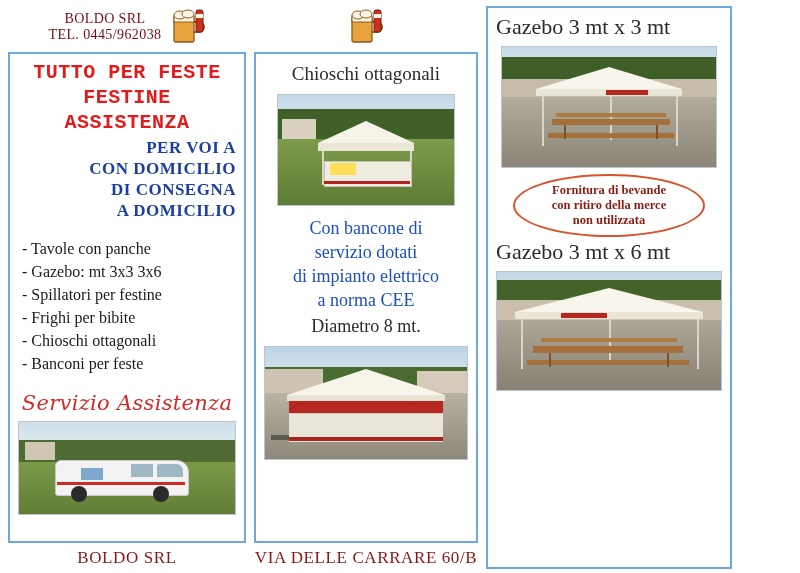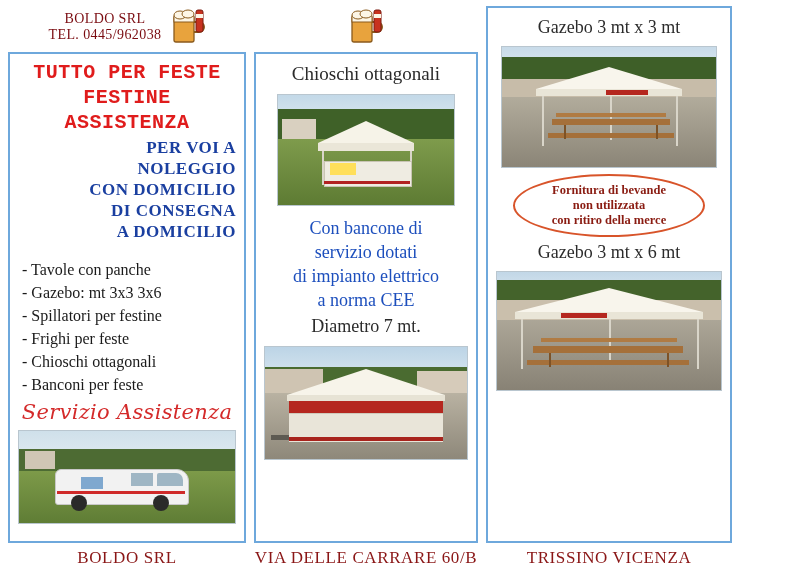--- a/index.html
+++ b/index.html
@@ -110,21 +110,21 @@
     line-height: 23px;
     padding-left: 4px;
   }
   .bullets div { white-space: nowrap; }
   .script {
     color: #d42a2a;
     font-size: 21px;
     font-family: "DejaVu Serif", serif;
     font-style: italic;
     text-align: center;
-    margin-top: 4px;
+    margin-top: 16px;
     letter-spacing: 0.3px;
   }
 
   
   .photo {
     position: relative;
     overflow: hidden;
     border: 1px solid #b9c6cf;
     background: #9ec5e0;
   }
@@ -175,23 +175,23 @@
   .mid-dark {
     text-align:center;
     color:#2b2b2b;
     font-size:18px;
     line-height:24px;
     margin-top:2px;
   }
 
   
   .right-head {
-    text-align:center;
+    text-align:left;
     color:#2b2b2b;
-    font-size:18px;
+    font-size:22px;
     line-height:22px;
   }
   .oval {
     border: 2px solid #d8542a;
     border-radius: 50%/50%;
     padding: 7px 10px;
     text-align:center;
     color:#8a1c12;
     font-size:12.5px;
     line-height:15px;
@@ -241,30 +241,29 @@
     </div>
 
     <div class="panel panel-left">
       <div class="title-red">
         <div>TUTTO PER FESTE</div>
         <div>FESTINE</div>
         <div>ASSISTENZA</div>
       </div>
       <div class="title-blue">
         <div>PER VOI A</div>
-        <div>NOLEGGIO</div>
         <div>CON DOMICILIO</div>
         <div>DI CONSEGNA</div>
         <div>A DOMICILIO</div>
       </div>
       <div class="bullets">
         <div>- Tavole con panche</div>
         <div>- Gazebo: mt 3x3  3x6</div>
         <div>- Spillatori per festine</div>
-        <div>- Frighi per feste</div>
+        <div>- Frighi per bibite</div>
         <div>- Chioschi ottagonali</div>
         <div>- Banconi per feste</div>
       </div>
       <div class="script">Servizio Assistenza</div>
 
       <div class="photo" style="width:216px;height:92px;margin:6px auto 0 auto;">
         <div class="sky" style="height:40px;background:linear-gradient(#cfe0ea,#e6eef2);"></div>
         <div class="treeline" style="top:18px;height:24px;background:#4d6b33;"></div>
         <div class="grass" style="height:52px;background:linear-gradient(#7d9a49,#5f7d35);"></div>
         <div class="bld" style="left:6px;top:20px;width:30px;height:18px;background:#cfc6b4;"></div>
@@ -315,21 +314,21 @@
         <div class="sign" style="left:52px;top:68px;width:26px;height:12px;"></div>
         <div class="band" style="left:46px;top:86px;width:86px;height:3px;"></div>
       </div>
 
       <div class="mid-blue" style="margin-top:10px;">
         <div>Con bancone di</div>
         <div>servizio dotati</div>
         <div>di impianto elettrico</div>
         <div>a norma CEE</div>
       </div>
-      <div class="mid-dark">Diametro 7 mt.</div>
+      <div class="mid-dark">Diametro 8 mt.</div>
 
       <div class="photo" style="width:202px;height:112px;margin:8px auto 0 auto;">
         <div class="sky" style="height:46px;background:linear-gradient(#bcd4e6,#e4eef3);"></div>
         <div class="treeline" style="top:20px;height:26px;background:#4a6b30;"></div>
         <div class="grass" style="height:66px;background:linear-gradient(#b9b2a2,#8e887a);"></div>
         <div class="bld" style="left:0;top:22px;width:58px;height:24px;background:#cfc4b2;"></div>
         <div class="bld" style="right:0;top:24px;width:50px;height:22px;background:#d6cbba;"></div>
 
         <div class="canopy tri" style="left:22px;top:22px;border-width:0 79px 26px 79px;border-color:transparent transparent #f7f4ea transparent;"></div>
         <div class="canopy" style="left:22px;top:48px;width:158px;height:6px;background:#e7e3d5;"></div>
@@ -364,22 +363,22 @@
 
         <div class="bench" style="left:50px;top:72px;width:118px;height:6px;"></div>
         <div class="bench" style="left:46px;top:86px;width:126px;height:5px;"></div>
         <div class="bench" style="left:54px;top:66px;width:110px;height:4px;background:#b07b43;"></div>
         <div class="benchleg" style="left:62px;top:78px;height:14px;"></div>
         <div class="benchleg" style="left:154px;top:78px;height:14px;"></div>
       </div>
 
       <div class="oval">
         <div>Fornitura di bevande</div>
+        <div>con ritiro della merce</div>
         <div>non utilizzata</div>
-        <div>con ritiro della merce</div>
       </div>
 
       <div class="right-head" style="margin-top:4px;">Gazebo 3 mt x 6 mt</div>
 
       <div class="photo" style="width:224px;height:118px;margin:8px auto 0 auto;">
         <div class="sky" style="height:36px;background:linear-gradient(#c2d7e7,#e7eff4);"></div>
         <div class="treeline" style="top:8px;height:28px;background:#44632b;"></div>
         <div class="grass" style="height:82px;background:linear-gradient(#b2ac9d,#888275);"></div>
         <div class="wall" style="left:0;top:28px;width:224px;height:20px;background:#cabfac;"></div>
         <div class="canopy tri" style="left:18px;top:16px;border-width:0 94px 24px 94px;border-color:transparent transparent #f8f5ec transparent;"></div>
@@ -389,16 +388,15 @@
         <div class="pole" style="left:112px;top:47px;height:46px;"></div>
         <div class="pole" style="left:200px;top:47px;height:50px;"></div>
         <div class="bench" style="left:36px;top:74px;width:150px;height:7px;"></div>
         <div class="bench" style="left:30px;top:88px;width:162px;height:5px;"></div>
         <div class="bench" style="left:44px;top:66px;width:136px;height:4px;background:#b07b43;"></div>
         <div class="benchleg" style="left:52px;top:81px;height:14px;"></div>
         <div class="benchleg" style="left:170px;top:81px;height:14px;"></div>
       </div>
     </div>
 
-    <div class="footer">TRISSINO VICENZA</div>
   </div>
 
 </div>
 
 </body></html>

